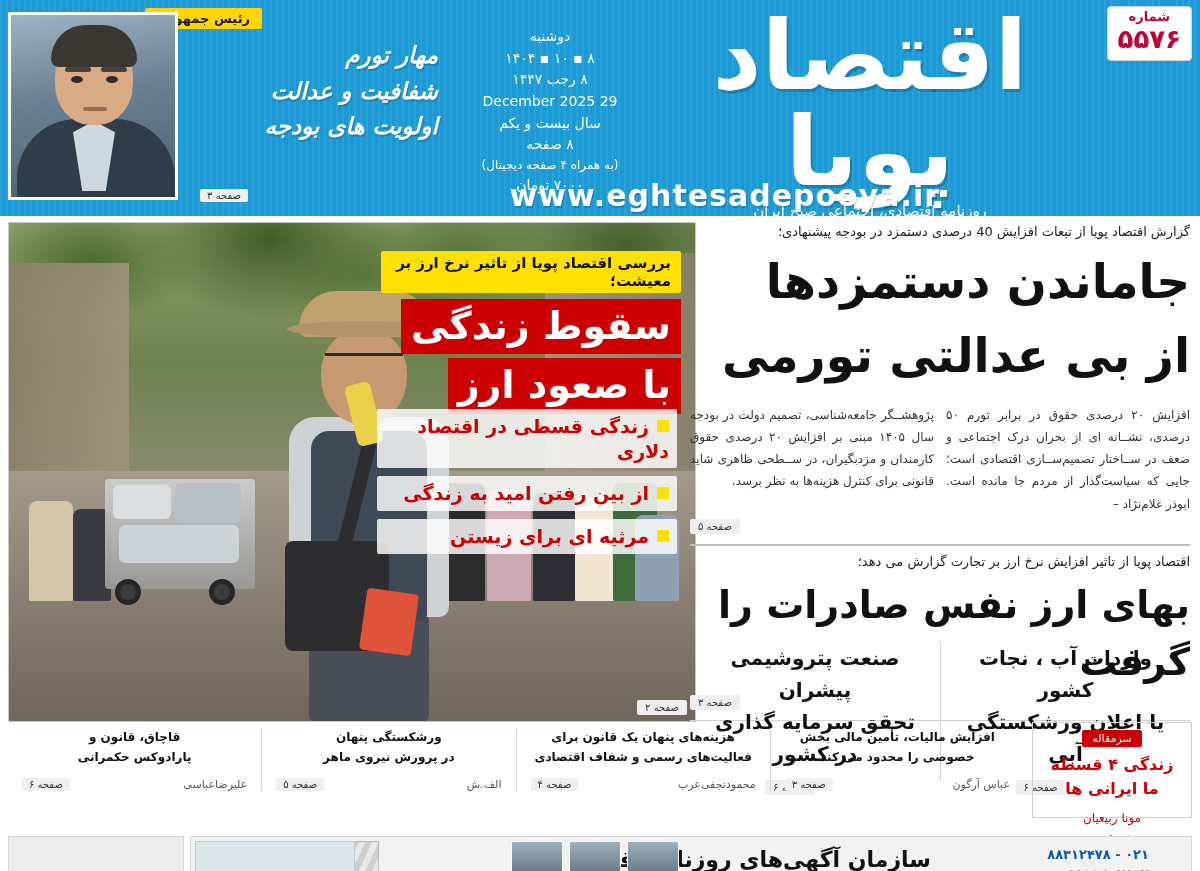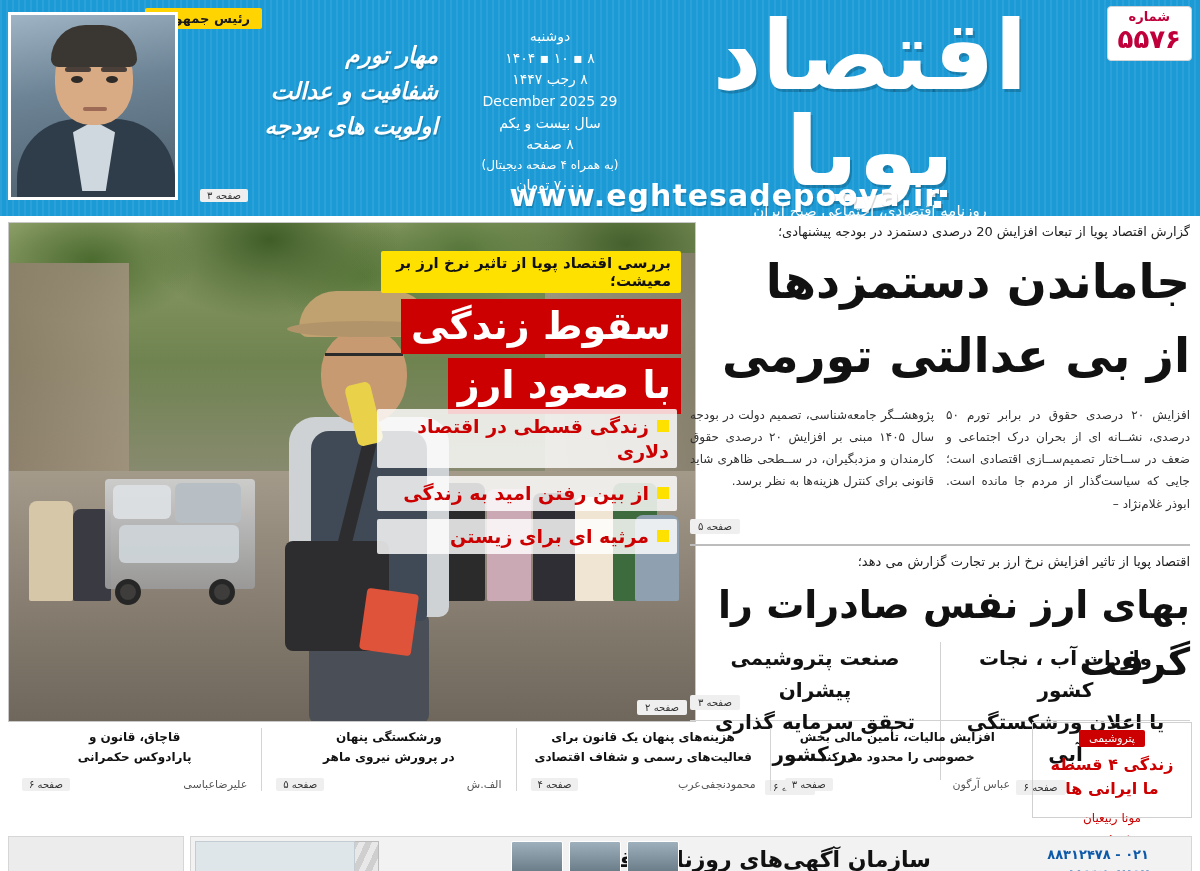--- a/index.html
+++ b/index.html
@@ -348,21 +348,21 @@
           <li>زندگی قسطی در اقتصاد دلاری</li>
           <li>از بین رفتن امید به زندگی</li>
           <li>مرثیه ای برای زیستن</li>
         </ul>
 
         <div class="page-tag photo-page-tag">صفحه ۲</div>
       </div>
     </div>
 
     <div class="lead">
-      <div class="overline">گزارش اقتصاد پویا از تبعات افزایش 20 درصدی دستمزد در بودجه پیشنهادی؛</div>
+      <div class="overline">گزارش اقتصاد پویا از تبعات افزایش 40 درصدی دستمزد در بودجه پیشنهادی؛</div>
       <div class="headline-main">جاماندن دستمزدها</div>
       <div class="headline-main">از بی عدالتی تورمی</div>
 
       <div class="lead-body">
         <div>افزایش ۲۰ درصدی حقوق در برابر تورم ۵۰ درصدی، نشــانه ای از بحران درک اجتماعی و ضعف در ســاختار تصمیم‌ســازی اقتصادی است؛ جایی که سیاست‌گذار از مردم جا مانده است. ابوذر غلام‌نژاد –</div>
         <div>پژوهشــگر جامعه‌شناسی، تصمیم دولت در بودجه سال ۱۴۰۵ مبنی بر افزایش ۲۰ درصدی حقوق کارمندان و مزدبگیران، در ســطحی ظاهری شاید قانونی برای کنترل هزینه‌ها به نظر برسد.</div>
       </div>
 
       <div class="tag-right">
         <span class="page-tag">صفحه ۵</span>
@@ -437,21 +437,21 @@
             <span>پارادوکس حکمرانی</span>
           </h4>
           <div class="byline">
             <span class="pg">صفحه ۶</span>
             <span>علیرضاعباسی</span>
           </div>
         </div>
       </div>
 
       <div class="editorial">
-        <span class="tab">پتروشیمی</span>
+        <span class="tab">سرمقاله</span>
         <div class="etitle">
           <span>زندگی ۴ قسطه</span><br>
           <span>ما ایرانی ها</span>
         </div>
         <div class="ename">
           <span>مونا ربیعیان</span><br>
           <span>سردبیر</span>
         </div>
       </div>
     </div>

